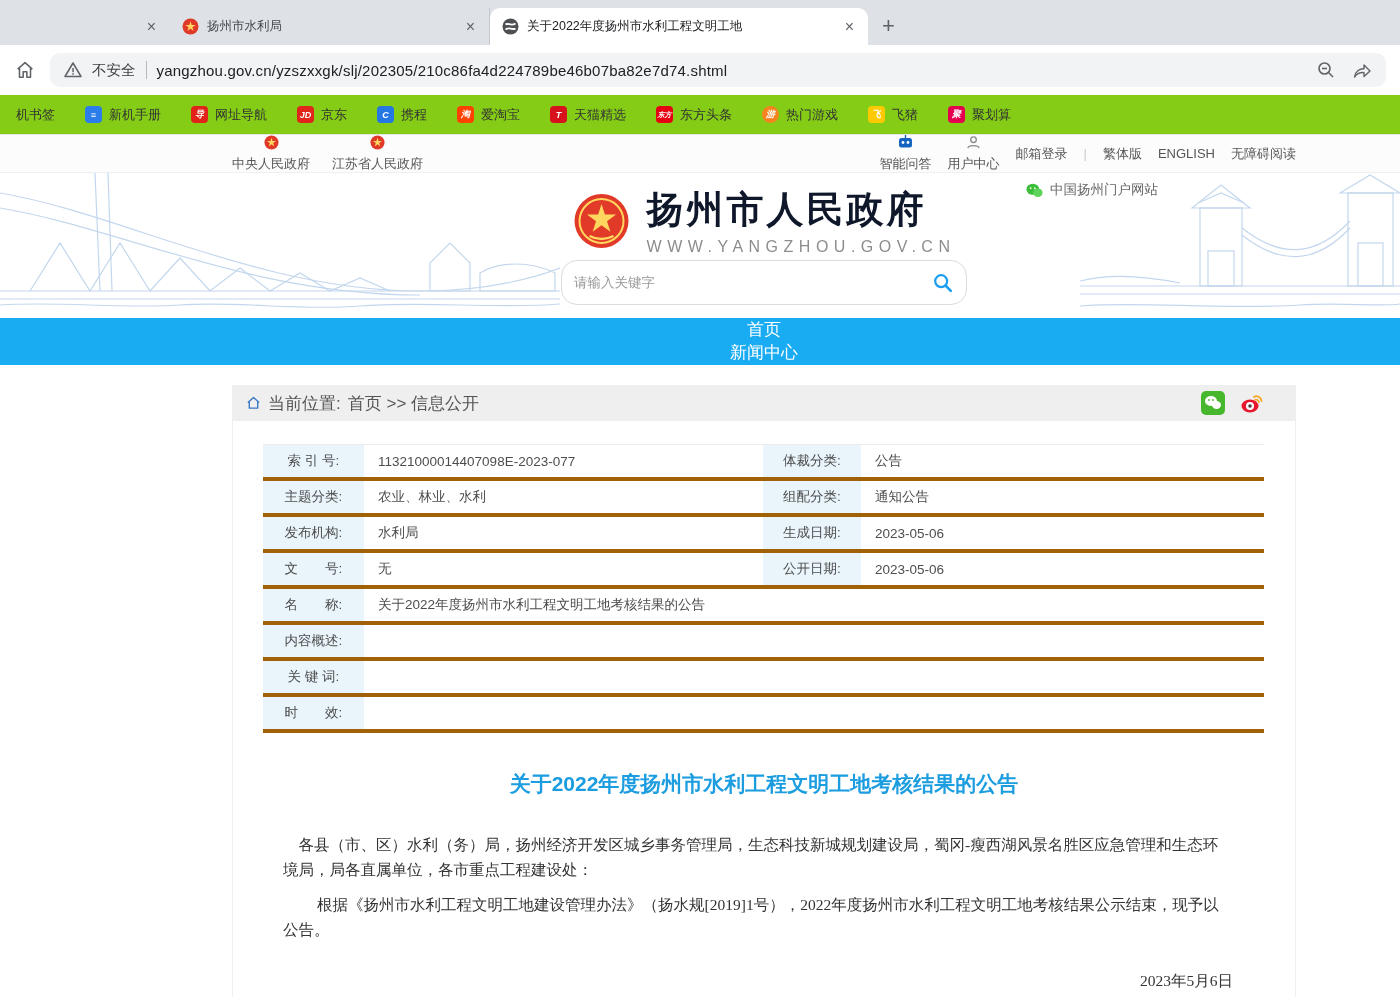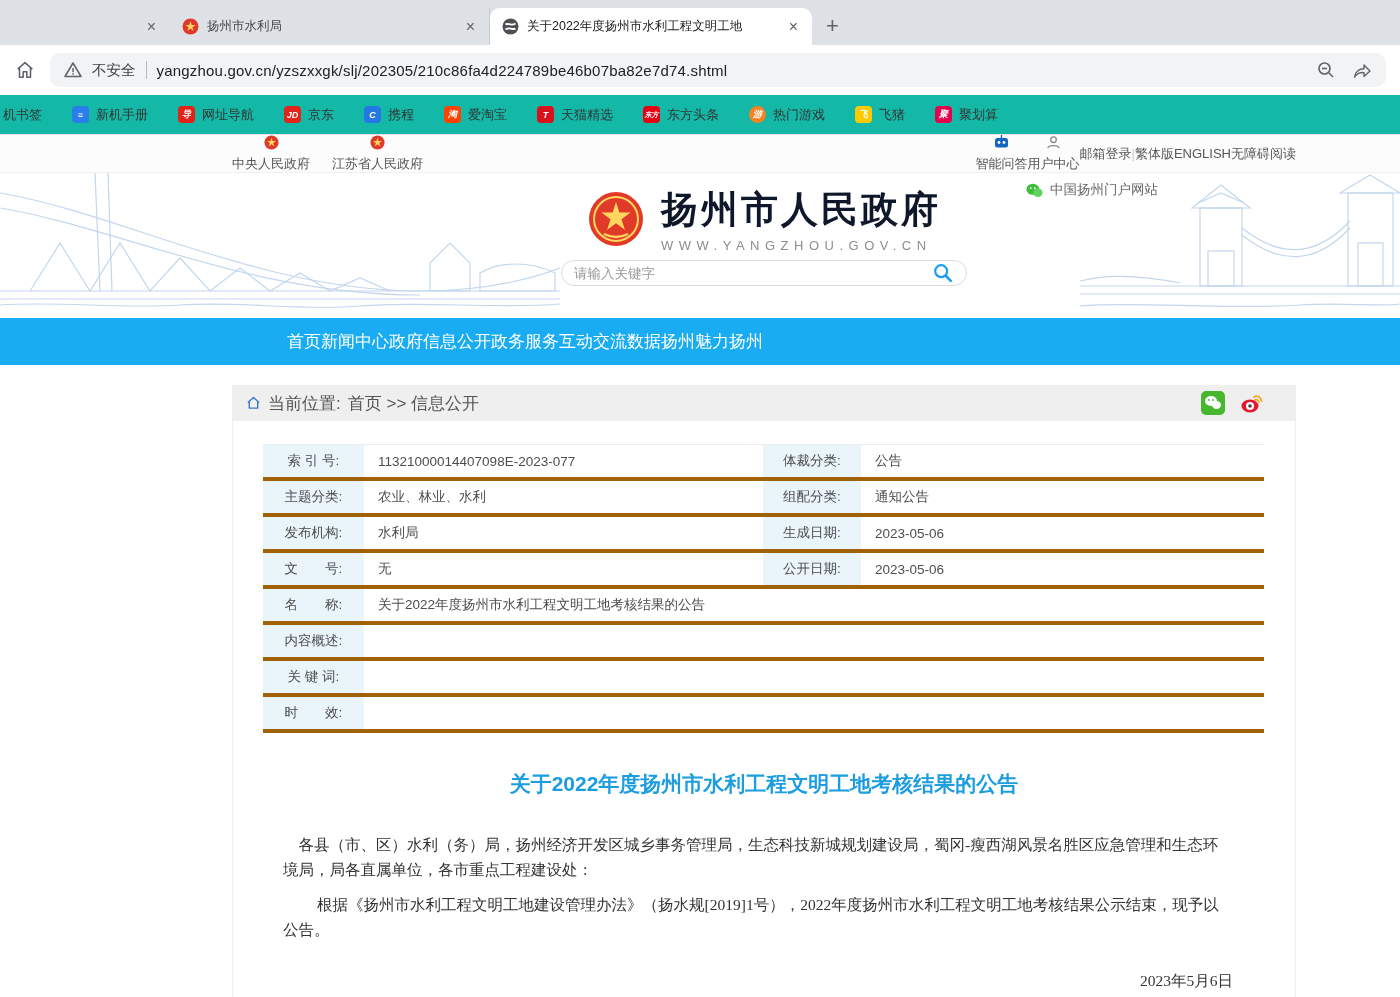--- a/index.html
+++ b/index.html
@@ -5,73 +5,73 @@
   * { margin:0; padding:0; box-sizing:border-box; }
   html,body { width:1400px; height:997px; overflow:hidden; background:#fff;
     font-family:"Liberation Sans","DejaVu Sans",sans-serif; }
 
   
   .tabbar { height:45px; background:#dee1e6; display:flex; align-items:flex-end; }
   .tab { height:37px; display:flex; align-items:center; gap:8px; padding:0 12px;
          font-size:12.5px; color:#45494e; }
   .tab.partial { width:170px; justify-content:flex-end; }
   .tab.t2 { width:320px; border-right:1px solid #c6c9cd; }
-  .tab.active { width:322px; background:#fff; border-radius:10px 10px 0 0; color:#202124; }
+  .tab.active { width:378px; background:#fff; border-radius:10px 10px 0 0; color:#202124; }
   .ttitle { flex:1; white-space:nowrap; overflow:hidden; }
   .tclose { font-size:16px; color:#5f6368; line-height:1; cursor:pointer; padding:0 2px; }
   .newtab { font-size:22px; color:#5f6368; padding:0 14px 6px 14px; cursor:pointer; }
   .fav { width:17px; height:17px; flex:0 0 17px; }
 
   .toolbar { height:50px; background:#fff; display:flex; align-items:center; padding:0 14px; gap:14px; }
   .homeico { width:22px; height:22px; }
   .addrfield { flex:1; height:34px; background:#f1f3f4; border-radius:10px;
     display:flex; align-items:center; padding:0 14px; gap:10px; }
   .sec-label { font-size:14.5px; color:#3c4043; }
   .addr-sep { width:1px; height:18px; background:#b6b9bd; }
   .url { font-size:15px; color:#202124; letter-spacing:.2px; }
   .addr-right { margin-left:auto; display:flex; gap:16px; align-items:center; }
 
-  .bookmarks { height:40px; background:#14b8a6; border-bottom:1px solid #e4e4e4;
-    display:flex; align-items:center; gap:30px; padding:0 3px; font-size:13px; color:#333; }
+  .bookmarks { height:40px; background:#84cc16; border-bottom:1px solid #e4e4e4;
+    display:flex; align-items:center; gap:30px; padding:0 16px; font-size:13px; color:#333; }
   .bm { display:flex; align-items:center; gap:7px; cursor:pointer; white-space:nowrap; }
   .bmi { width:17px; height:17px; border-radius:4px; color:#fff; font-size:9px; font-weight:bold;
     display:flex; align-items:center; justify-content:center; overflow:hidden; }
   .bmi.two { font-size:7px; }
 
   
   .container { width:1064px; margin-left:232px; position:relative; height:100%; }
 
   .govlinks { height:38px; background:#fcfcfc; border-bottom:1px solid #f0f0f0; }
   .govlinks .container { display:flex; align-items:center; font-size:13px; color:#555; }
   .gl-left { display:flex; gap:22px; align-items:center; }
-  .gl-right { margin-left:auto; display:flex; align-items:center; }
+  .gl-right { margin-left:auto; display:flex; gap:16px; align-items:center; }
   .gl-item { display:flex; align-items:center; gap:5px; cursor:pointer;flex-direction:column; }
   .gl-div { color:#ccc; }
 
   .banner { height:145px; position:relative; background:#fff; overflow:hidden; }
   .sketch { position:absolute; top:0; opacity:.85; }
   .sketch.left { left:0; }
   .sketch.right { right:0; }
   .logo-row { position:absolute; top:12px; left:50%; transform:translateX(-50%);
     display:flex; align-items:center; gap:16px; white-space:nowrap; }
   .sitename { font-size:37px; font-weight:bold; color:#0f172a; letter-spacing:3px;
     font-family:"Liberation Serif","DejaVu Serif",serif; }
-  .siteurl { font-size:13px; color:#8d8d8d; letter-spacing:5.5px; margin-top:3px; }
+  .siteurl { font-size:16px; color:#8d8d8d; letter-spacing:5.5px; margin-top:3px; }
   .portal { position:absolute; top:8px; right:138px; display:flex; gap:7px; align-items:center;
     font-size:13.5px; color:#666; }
   .searchbox { position:absolute; top:87px; left:50%; transform:translateX(-50%);
-    width:406px; height:26px; border:1px solid #dcdcdc; border-radius:16px; background:#fff;
+    width:406px; height:45px; border:1px solid #dcdcdc; border-radius:16px; background:#fff;
     display:flex; align-items:center; padding:0 12px; }
   .searchbox input { flex:1; border:none; outline:none; font-size:13.5px; color:#333;
     font-family:inherit; background:transparent; }
   .searchbox input::placeholder { color:#999; }
 
   .navbar { height:47px; background:#1aacf2; }
   .nav-items { display:flex; align-items:center; 
-    padding:0 55px; height:100%; }
+    padding:0 55px; height:100%;flex-direction:column; }
   .nav-item { color:#fff; font-size:17px; cursor:pointer; }
 
   .content { border:1px solid #efefef; border-top:none; margin-top:20px; padding-bottom:40px;
     height:auto; }
   .breadcrumb { height:36px; background:#efefef; display:flex; align-items:center;
     padding:0 13px; gap:7px; font-size:17px; color:#555; }
   .bc-right { margin-left:auto; display:flex; gap:15px; align-items:center; padding-right:18px; }
 
   .infotable { margin:23px 31px 0 30px; border-top:1px solid #ececec; font-size:13.5px; color:#4d4d4d; }
   .trow { display:grid; grid-template-columns:103px 397px 100px 403px; border-bottom:4px solid #a16207; }

